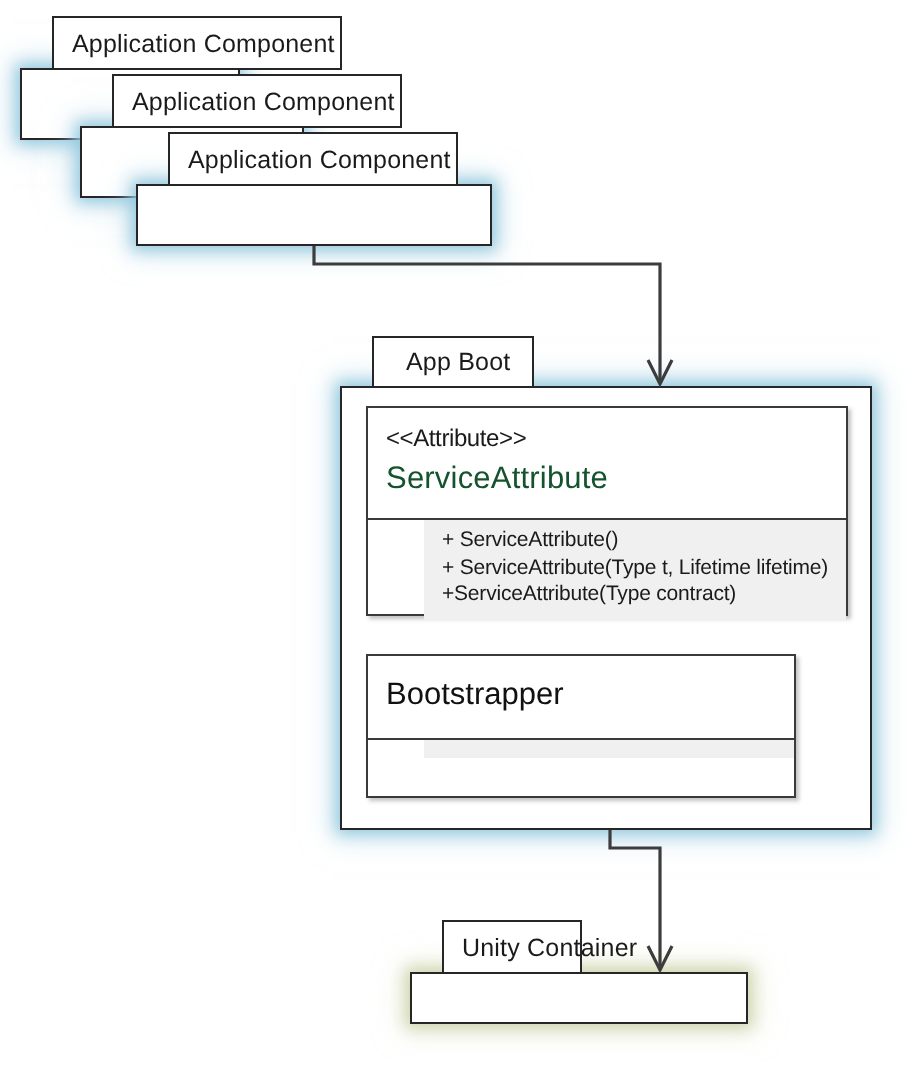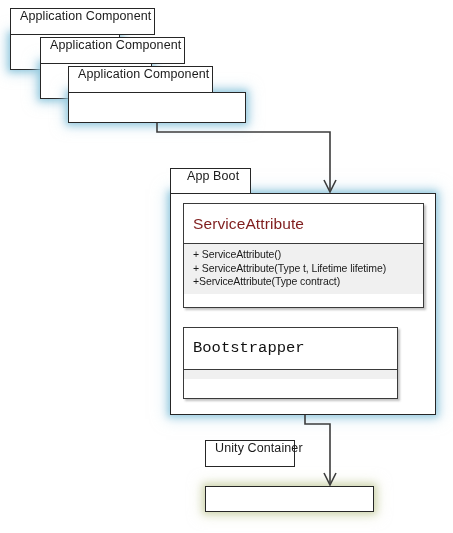--- a/index.html
+++ b/index.html
@@ -26,26 +26,28 @@
   
   .pkg {
     position: absolute;
   }
   .pkg-tab {
     position: absolute;
     background: #ffffff;
     border: 1.5px solid #262626;
     box-sizing: border-box;
     display: flex;
+    align-items: center;
     padding-left: 9px;
     font-size: 12.5px;
     color: #1a1a1a;
     letter-spacing: .1px;
     white-space: nowrap;
     z-index: 3;
+    margin-left: 16px;
   }
   .pkg-body {
     position: absolute;
     background: #ffffff;
     border: 1.5px solid #262626;
     box-sizing: border-box;
     z-index: 2;
   }
 
   
@@ -75,40 +77,40 @@
     background: #ffffff;
   }
   .uml-stereotype {
     font-size: 12px;
     color: #1a1a1a;
     line-height: 16px;
     letter-spacing: -.2px;
   }
   .uml-title {
     font-size: 15.5px;
-    color: #7f1d1d;
+    color: #14532d;
     line-height: 22px;
     margin-top: 2px;
     letter-spacing: .1px;
   }
   .uml-title-only {
     padding: 9px 0 10px 9px;
     font-size: 15.5px;
     color: #111111;
     line-height: 22px;
     background: #ffffff;
-    font-family: Liberation Mono, monospace;
   }
   .uml-sep {
     height: 0;
     border-top: 1.5px solid #3a3a3a;
   }
   .uml-members {
     background: #f0f0f0;
     padding: 4px 9px 5px 9px;
+    margin-left: 28px;
   }
   .uml-member {
     font-size: 10.5px;
     color: #1a1a1a;
     line-height: 13.5px;
     white-space: nowrap;
     letter-spacing: -.1px;
   }
 
   
@@ -149,40 +151,41 @@
 
   <div class="pkg">
     <div class="pkg-body glow-blue" style="left:170px; top:193px; width:266px; height:222px;"></div>
     <div class="pkg-tab" style="left:170px; top:168px; width:81px; height:26px;padding-left:16px;">
       <span>App Boot</span>
     </div>
   </div>
 
   <div class="uml-class" style="left:183px; top:203px; width:241px; height:105px;">
     <div class="uml-head">
+      <div class="uml-stereotype">&lt;&lt;Attribute&gt;&gt;</div>
       <div class="uml-title">ServiceAttribute</div>
     </div>
     <div class="uml-sep"></div>
     <div class="uml-members">
       <div class="uml-member">+ ServiceAttribute()</div>
       <div class="uml-member">+ ServiceAttribute(Type t, Lifetime lifetime)</div>
       <div class="uml-member">+ServiceAttribute(Type contract)</div>
     </div>
   </div>
 
   <div class="uml-class" style="left:183px; top:327px; width:215px; height:72px;">
     <div class="uml-title-only">Bootstrapper</div>
     <div class="uml-sep"></div>
     <div class="uml-members">
     </div>
   </div>
 
   <div class="pkg">
     <div class="pkg-body glow-olive" style="left:205px; top:486px; width:169px; height:26px;"></div>
-    <div class="pkg-tab" style="left:205px; top:440px; width:90px; height:27px;">
+    <div class="pkg-tab" style="left:205px; top:460px; width:70px; height:27px;">
       <span>Unity Container</span>
     </div>
   </div>
 
   <svg class="connectors" viewBox="0 0 453 533" width="453" height="533">
 
     <g>
       <path d="M157,123 L157,132 L330,132 L330,190" fill="none" stroke="#3c3c3c" stroke-width="1.6"></path>
       <path d="M324,180 L330,192 L336,180" fill="none" stroke="#3c3c3c" stroke-width="1.6"></path>
     </g>

